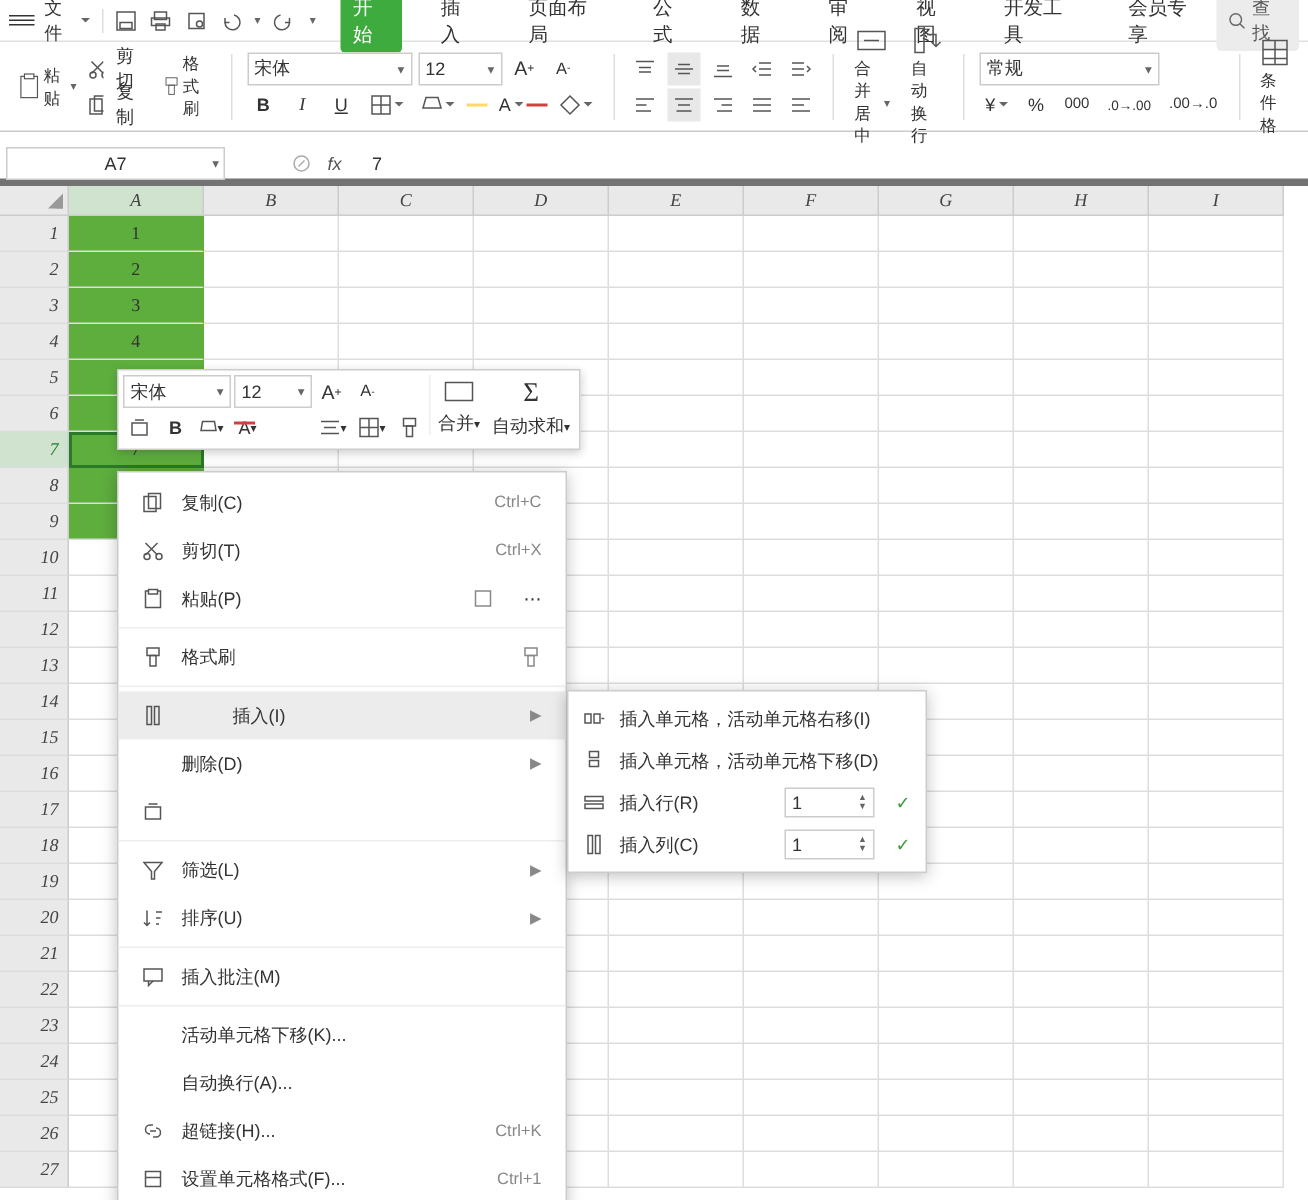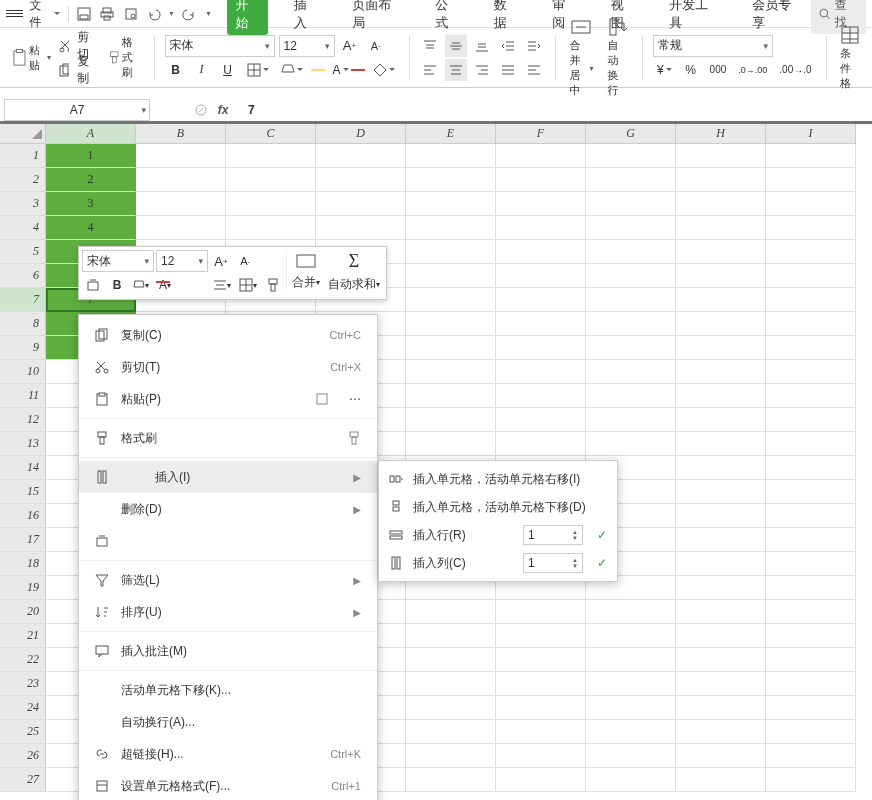--- a/index.html
+++ b/index.html
@@ -29,24 +29,24 @@
 .paste-big .icon { width: 24px; height: 24px; }
 .font-sel { width: 110px; height: 22px; border: 1px solid #ccc; display: flex; align-items: center; padding: 0 4px; font-size: 12px; background: #fff; }
 .size-sel { width: 56px; height: 22px; border: 1px solid #ccc; display: flex; align-items: center; padding: 0 4px; font-size: 12px; background: #fff; }
 .sel-dd { margin-left: auto; font-size: 9px; color: #666; }
 .fmt-sel { width: 120px; height: 22px; border: 1px solid #ccc; display: flex; align-items: center; padding: 0 4px; font-size: 12px; background: #fff; }
 .big-btn { display: flex; flex-direction: column; align-items: center; font-size: 11px; gap: 1px; padding: 2px 4px; }
 .big-btn .ic { width: 20px; height: 20px; }
 .color-bar { width: 14px; height: 2px; display: block; }
 
 
-.fbar { height: 26px; display: flex; align-items: center; border-bottom: 3px solid #737373; }
+.fbar { height: 26px; display: flex; align-items: center; border-bottom: 5px solid #737373; }
 .namebox { width: 146px; height: 22px; border: 1px solid #ccc; display: flex; align-items: center; justify-content:center; margin: 0 4px; background: #fff; position: relative; }
 .namebox .dd2 { position:absolute; right:3px; font-size:9px; color:#666; }
-.fx-area { flex: 1; display: flex; align-items: center; gap: 6px; padding-left: 40px; font-weight: bold; }
+.fx-area { flex: 1; display: flex; align-items: center; gap: 6px; padding-left: 40px; }
 .fx-ic { width: 18px; text-align: center; color: #555; font-style: italic; }
 .formula-val { font-size: 12px; padding-left: 10px; }
 
 
 .grid { position: relative; }
 .corner { position:absolute; left:0; top:0; width:46px; height:20px; background:#e9e9e9; border-right:1px solid #ccc; border-bottom:1px solid #ccc; display:flex; align-items:center; justify-content:flex-end; padding-right:3px;}
 .corner::before { content:""; border:5px solid transparent; border-right-color:#999; border-bottom-color:#999; }
 .colheads { position:absolute; left:46px; top:0; height:20px; display:flex; }
 .colhead { width: 90px; border-right:1px solid #ccc; border-bottom:1px solid #ccc; background:#e9e9e9; display:flex; align-items:center; justify-content:center; font-size:12px; color:#444; font-family: "Times New Roman", serif; font-style: italic;}
 .colhead.sel { background:#cfe3cf; }

